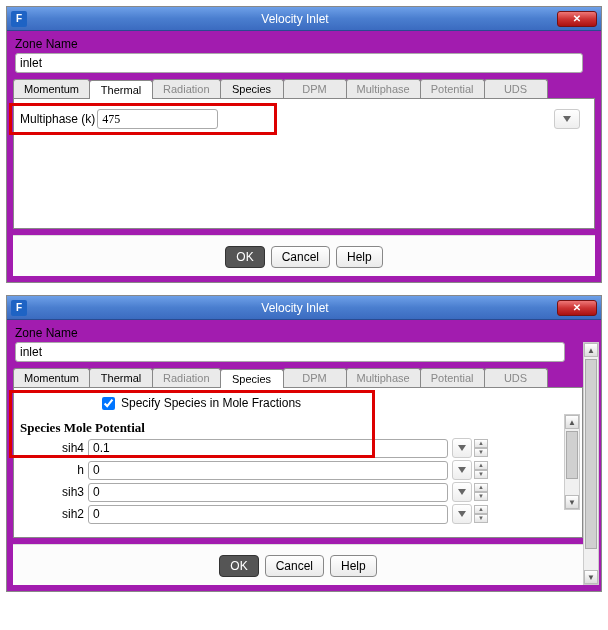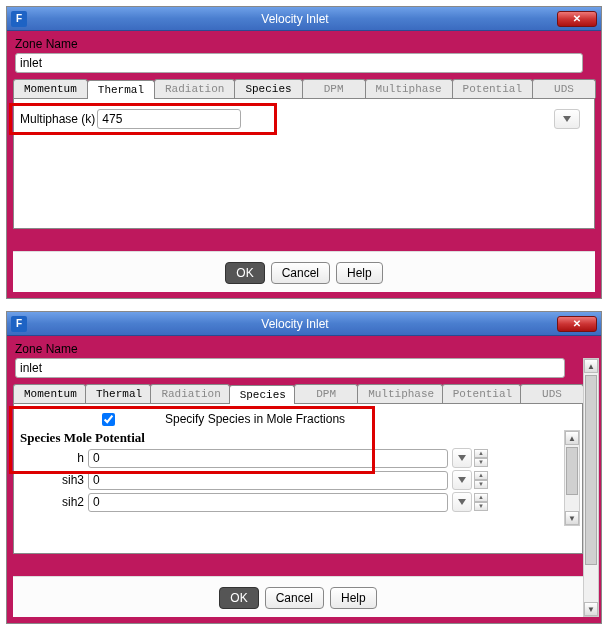--- a/index.html
+++ b/index.html
@@ -45,42 +45,41 @@
     border-radius: 3px;
     display: flex;
     align-items: center;
     justify-content: center;
     color: #fff;
     font-weight: bold;
     font-size: 10px;
     cursor: pointer;
   }
   .client {
-    background: #be185d;
+    background: #a21caf;
     padding: 4px 6px 6px 6px;
     position: relative;
   }
   .client.scroll { padding-right: 18px; }
   .zone-label { font-size: 12px; margin: 2px 2px 2px 2px; }
   .zone-input {
     width: 568px;
     height: 20px;
     border: 1px solid #aaa;
     border-radius: 3px;
     background: #fff;
     padding: 2px 4px;
     font-family: inherit;
     font-size: 12px;
     margin: 0 2px 4px 2px;
   }
   .tabs {
     display: flex;
     border-bottom: 1px solid #888;
     margin-top: 2px;
-    font-family: Liberation Mono, monospace;
   }
   .tab {
     padding: 3px 10px;
     font-size: 11px;
     border: 1px solid #888;
     border-bottom: none;
     background: #eaeaea;
     margin-right: -1px;
     color: #888;
     border-top-left-radius: 3px;
@@ -110,26 +109,26 @@
   .temp-row {
     display: flex;
     align-items: center;
     margin: 6px 4px;
   }
   .temp-label {
     font-size: 12px;
     padding-right: 2px;
   }
   .temp-input {
-    width: 144px;
+    width: 121px;
     height: 20px;
     border: 1px solid #aaa;
     border-radius: 3px;
     padding: 2px 4px;
-    font-family: Liberation Sans, sans-serif;
+    font-family: Liberation Serif, serif;
     font-size: 12px;
     background: #fff;
   }
   .temp-highlight {
     border: 3px solid #d00;
     position: absolute;
     left: -5px;
     top: 4px;
     width: 268px;
     height: 32px;
@@ -159,22 +158,21 @@
     position: absolute;
     left: -5px;
     top: 2px;
     width: 366px;
     height: 68px;
     pointer-events: none;
   }
   .species-check-row {
     display: flex;
     align-items: center;
-    margin: 4px 0 4px 86px;
-    gap: 44px;
+    margin: 4px 0 10px 86px;
   }
   .species-check-row input[type=checkbox] {
     margin-right: 6px;
   }
   .species-header {
     font-weight: bold;
     font-size: 13px;
     margin: 2px 0 2px 4px;
     font-family: "SimSun", serif;
   }
@@ -269,21 +267,21 @@
     background: #d0d0d0;
     border: 1px solid #aaa;
     margin: 2px auto;
   }
   .button-row {
     display: flex;
     justify-content: center;
     gap: 6px;
     padding: 10px 0 8px 0;
     border-top: 1px solid #ddd;
-    margin-top: 22px;
+    margin-top: 6px;
     background: #fcfcfc;
   }
   .btn {
     border: 1px solid #888;
     border-radius: 4px;
     padding: 3px 10px;
     font-size: 12px;
     background: linear-gradient(to bottom, #fff, #eaeaea);
     cursor: pointer;
     font-family: inherit;
@@ -361,20 +359,33 @@
       <div class="tab">UDS</div>
     </div>
     <div class="tab-content inner-scroll-host" style="position:relative; min-height:150px;">
       <div class="species-check-row">
         <input type="checkbox" checked="" style="">
         <span>Specify Species in Mole Fractions</span>
       </div>
       <div class="species-header">Species Mole Potential</div>
       <div class="species-rows">
         <div class="species-row">
+          <div class="species-name">sih4</div>
+          <input class="species-input" value="0.1" style="">
+          <div class="dropdown-chevron small">
+            <svg class="tri" viewBox="0 0 8 6">
+                <polygon points="0,0 8,0 4,6" fill="#666"></polygon>
+              </svg>
+          </div>
+          <div class="spinner-group">
+            <div class="spinner-btn">▲</div>
+            <div class="spinner-btn">▼</div>
+          </div>
+        </div>
+        <div class="species-row">
           <div class="species-name">h</div>
           <input class="species-input" value="0" style="">
           <div class="dropdown-chevron small">
             <svg class="tri" viewBox="0 0 8 6">
                 <polygon points="0,0 8,0 4,6" fill="#666"></polygon>
               </svg>
           </div>
           <div class="spinner-group">
             <div class="spinner-btn">▲</div>
             <div class="spinner-btn">▼</div>

